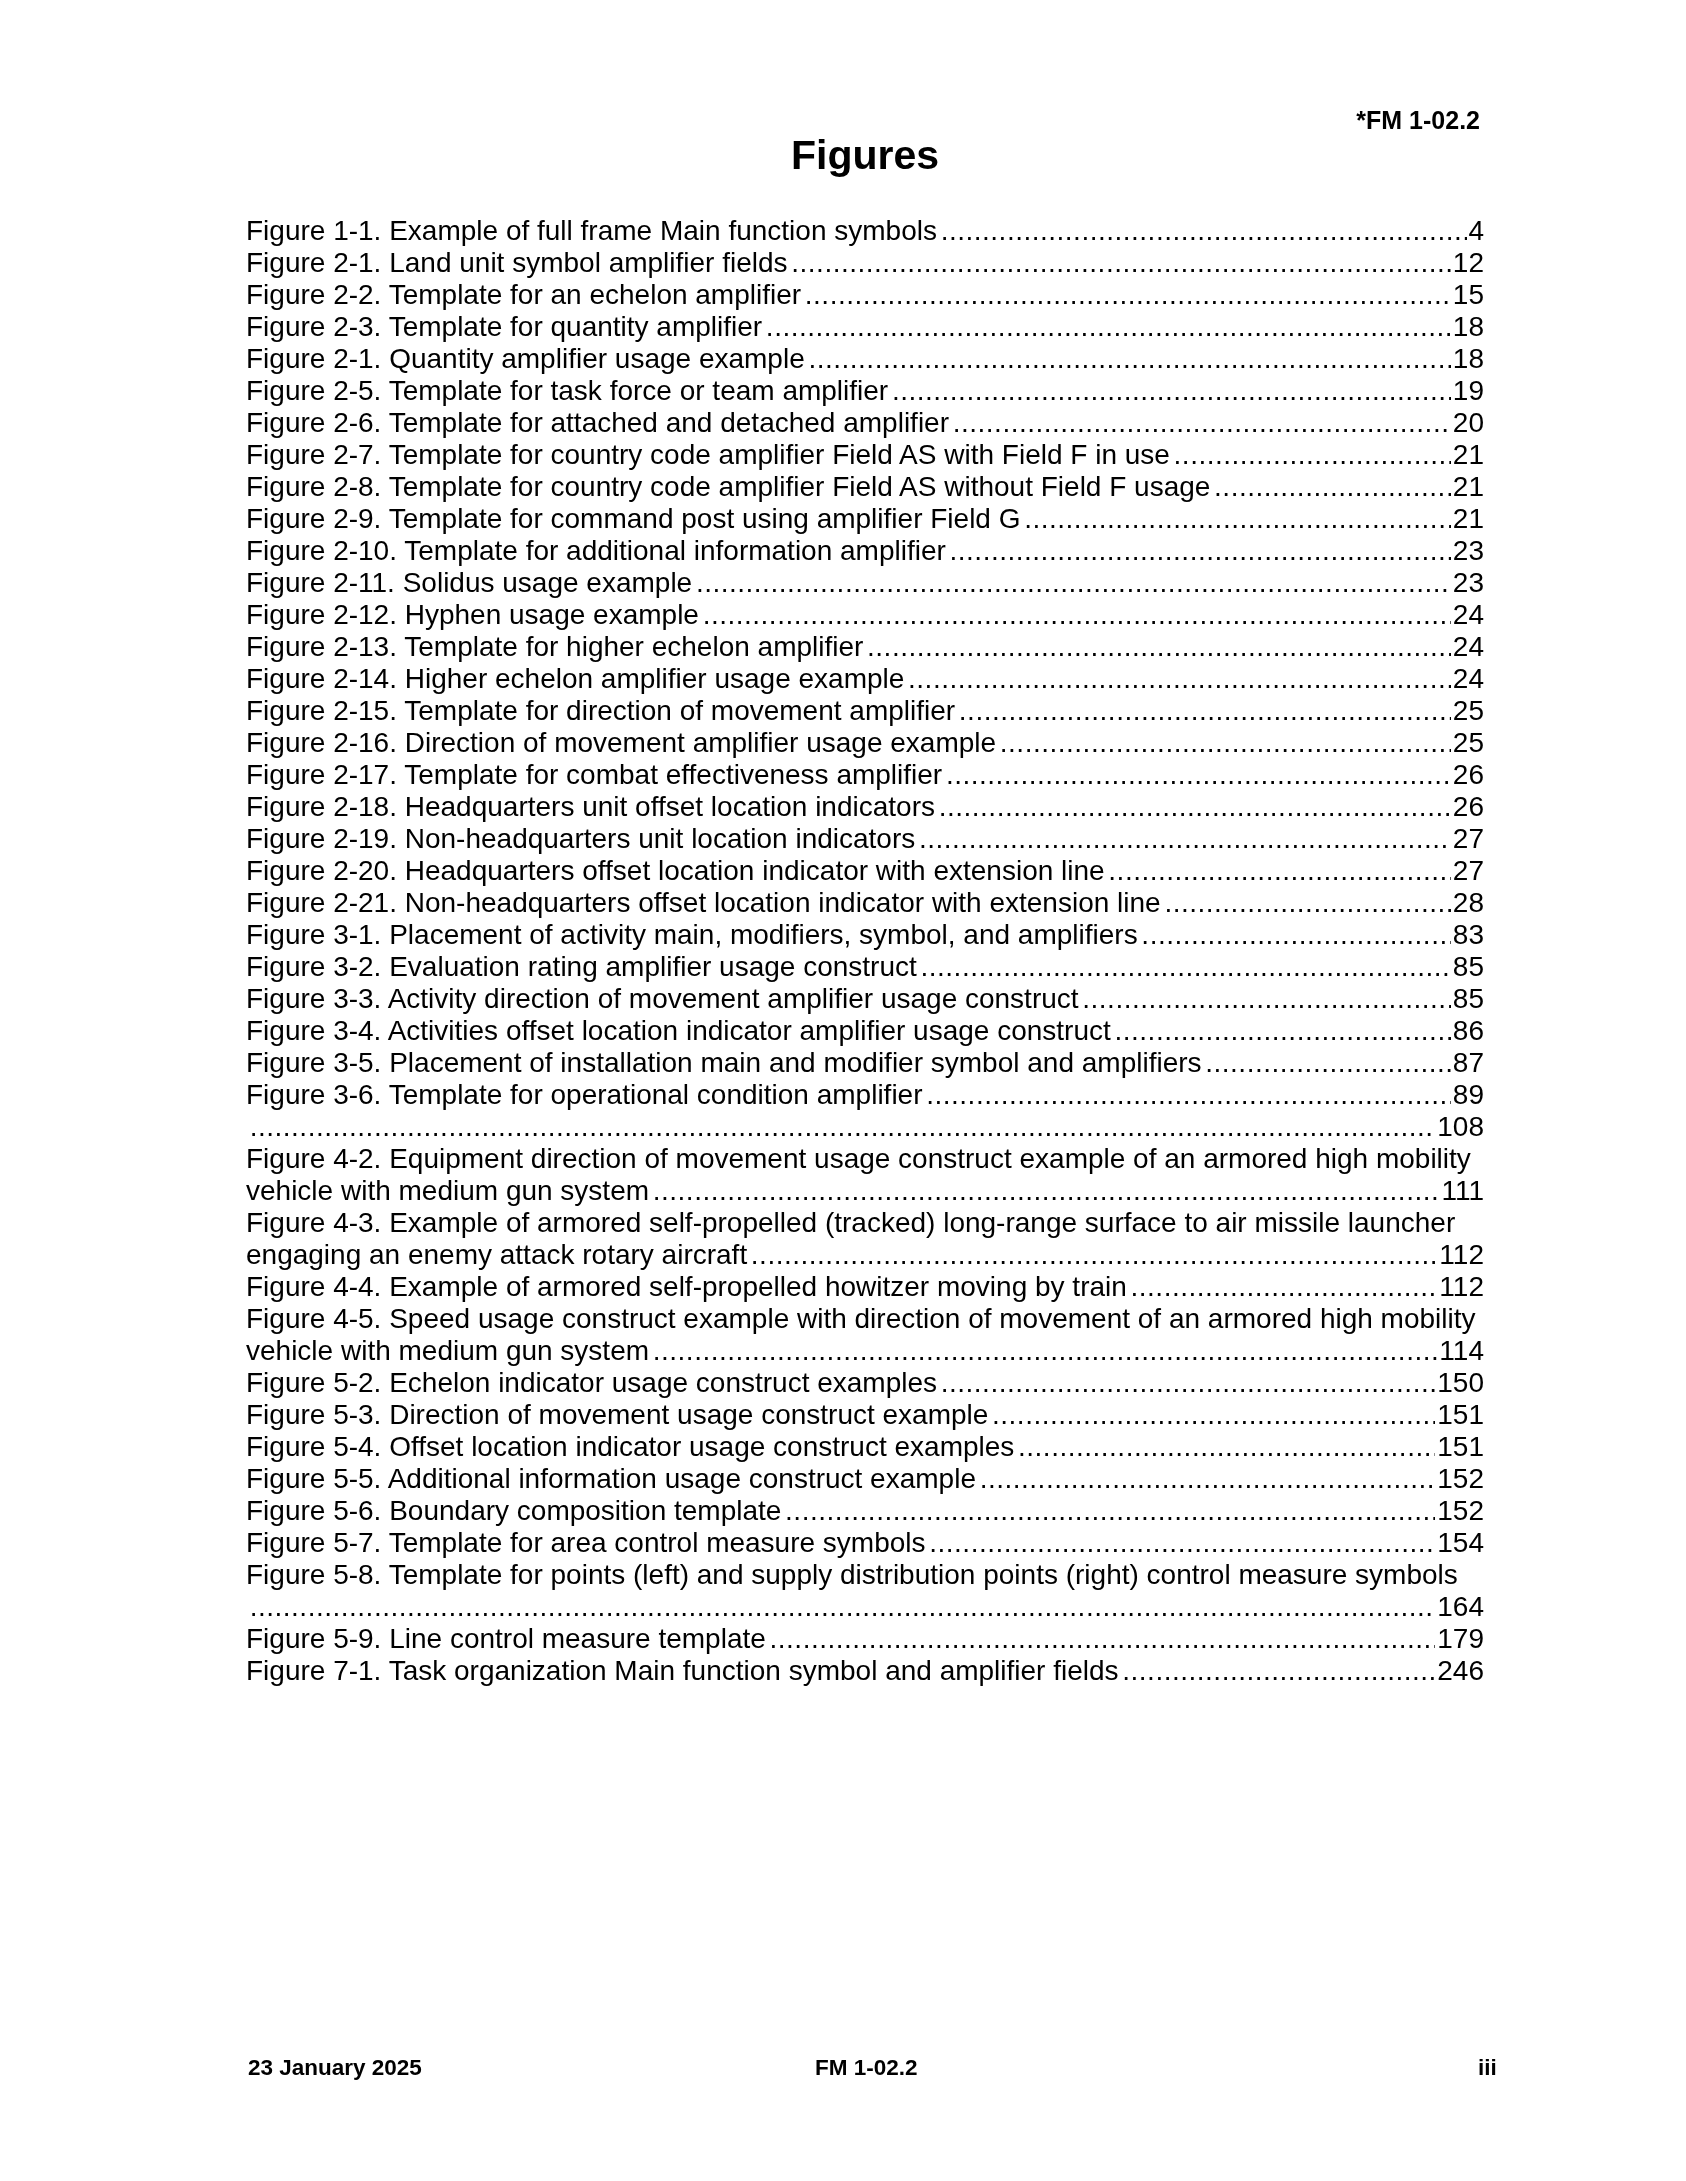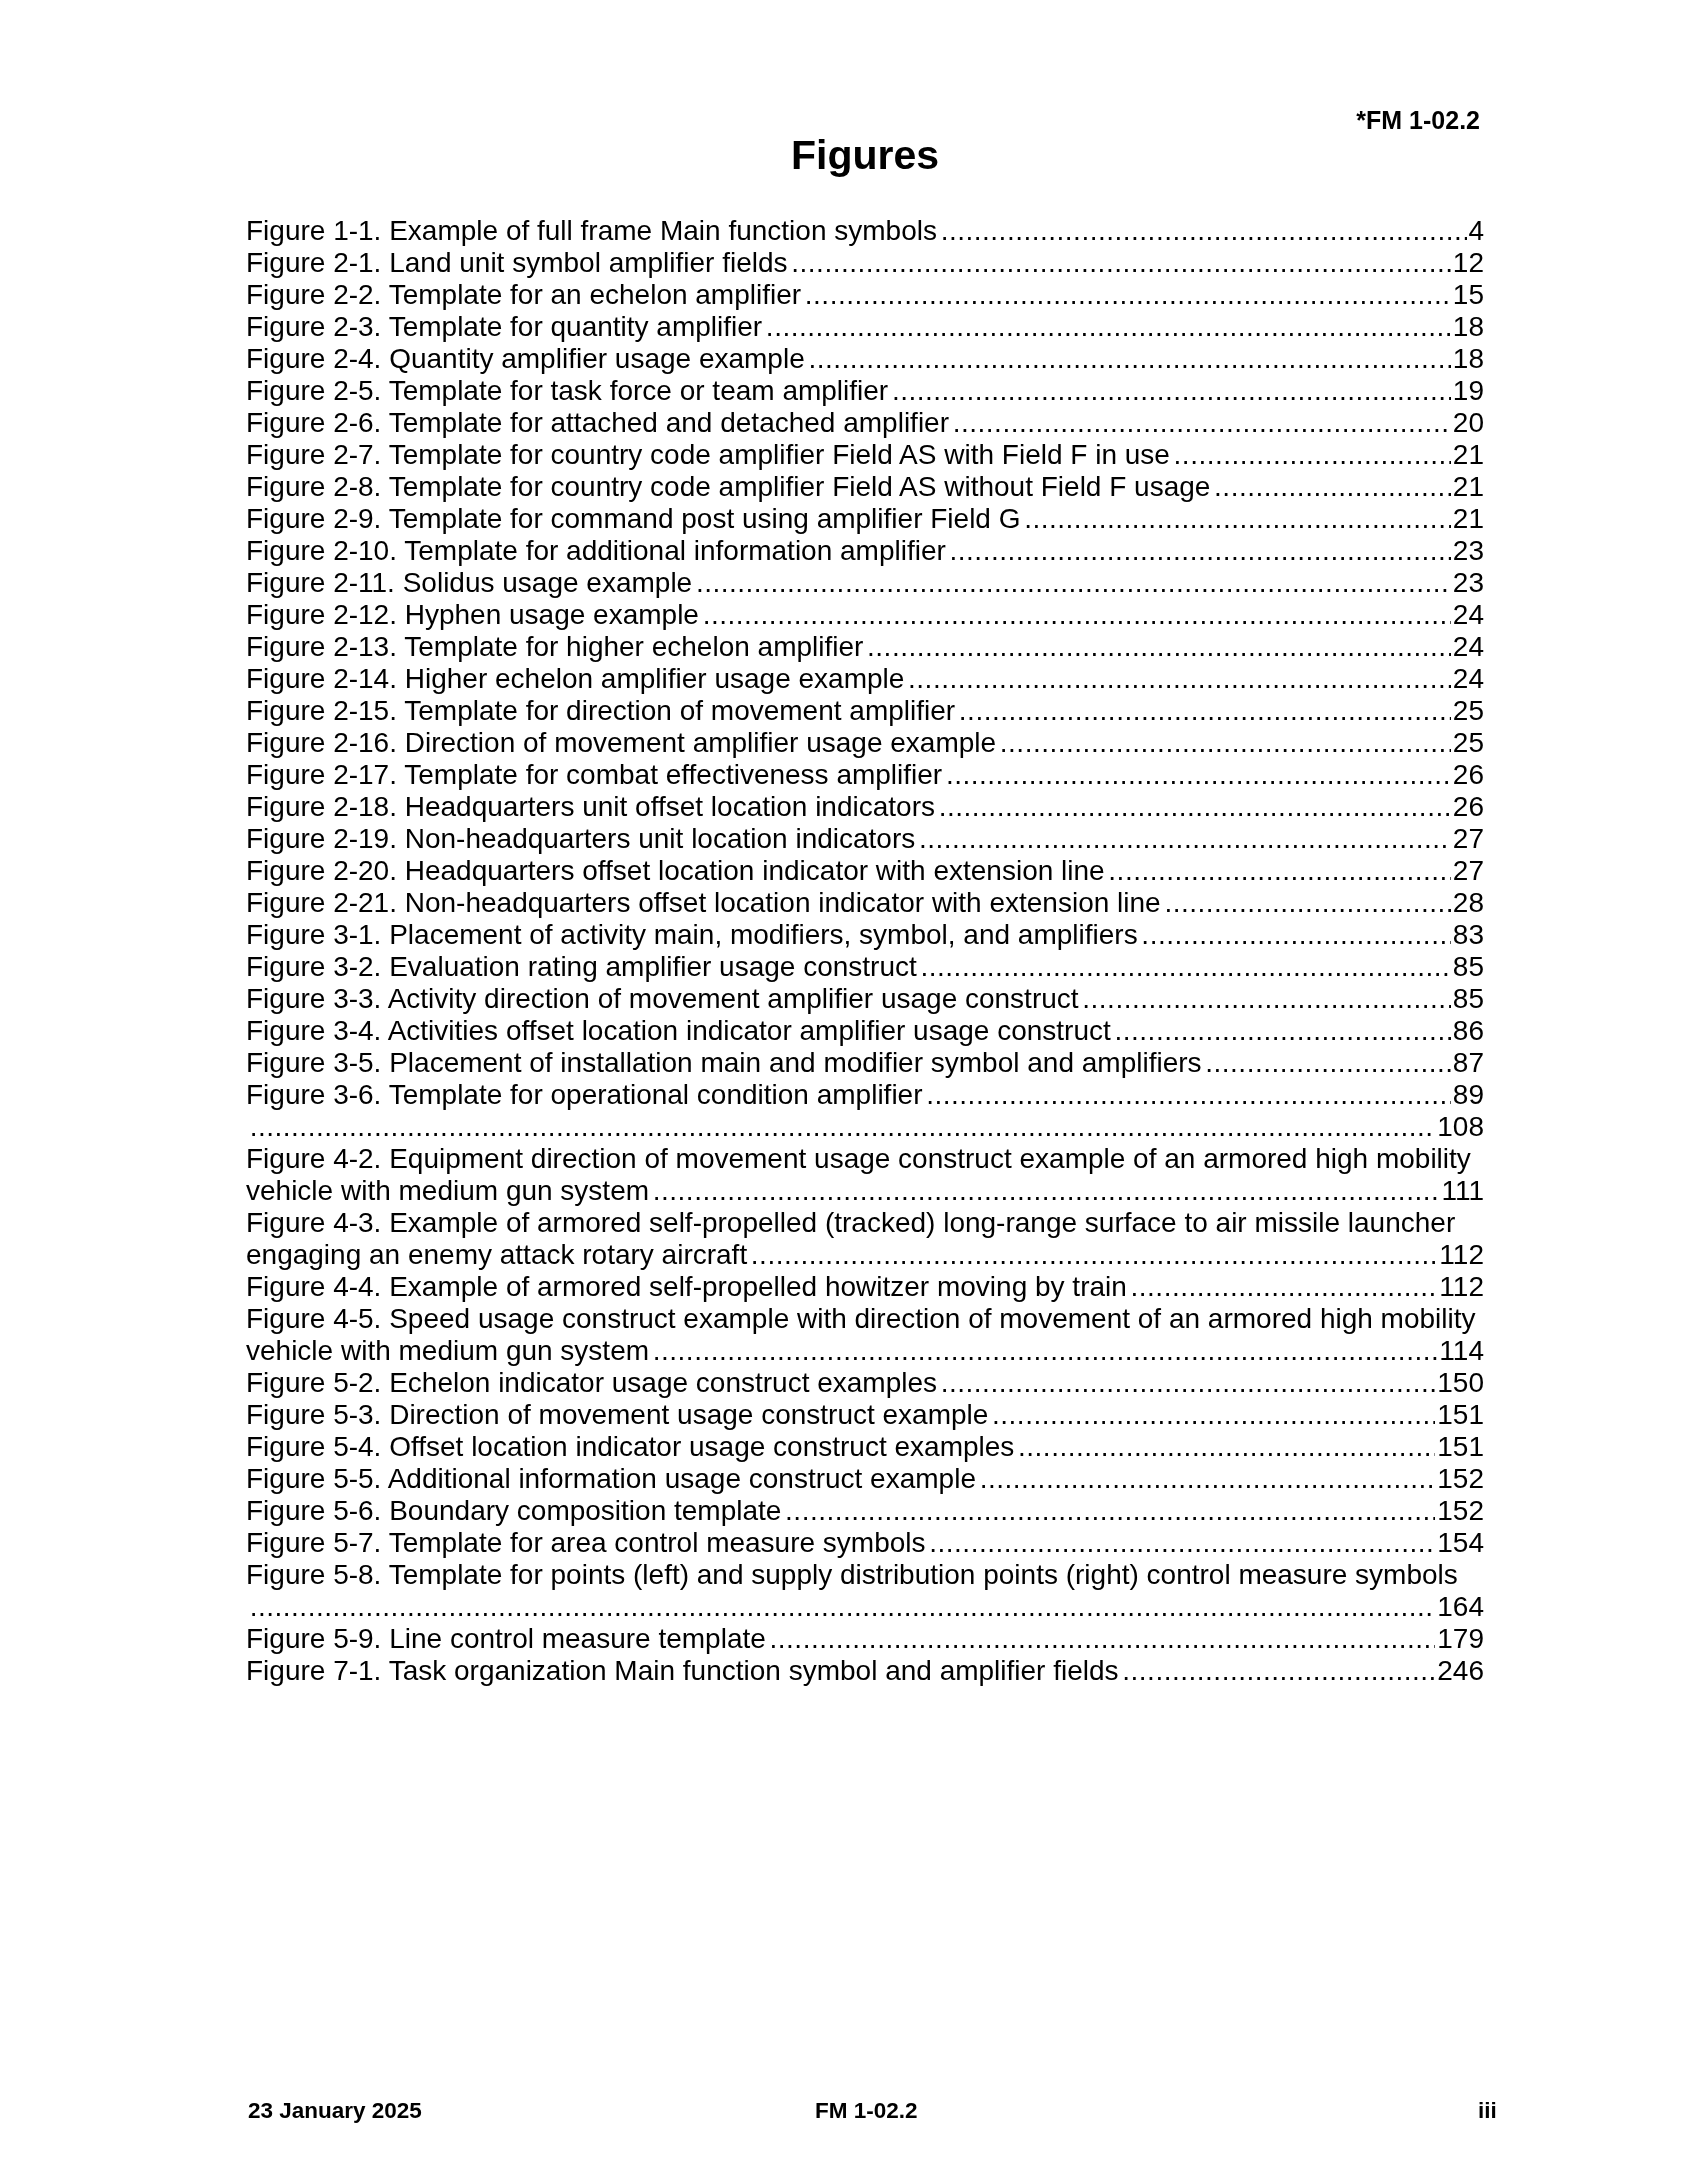--- a/index.html
+++ b/index.html
@@ -6,21 +6,21 @@
   body { width: 1686px; height: 2182px; position: relative; overflow: hidden;
          font-family: "Liberation Sans", sans-serif; color: #000; }
   .doc-id { position: absolute; right: 206px; top: 97px; font-weight: bold; font-size: 25px; line-height: 46px; }
   .page-title { position: absolute; left: 0; width: 1730px; text-align: center; top: 130px; font-weight: bold; font-size: 41px; line-height: 51px; }
   .toc { position: absolute; left: 246px; top: 215px; width: 1238px; }
   .toc-line { display: flex; align-items: baseline; height: 32px; line-height: 32px; font-size: 28px; white-space: nowrap; }
   .entry-text { flex: 0 0 auto; }
   .leader { flex: 1 1 auto; overflow: hidden; margin: 0 1.8px 0 3.7px; letter-spacing: 0.5px; }
   .leader::before { content: "................................................................................................................................................................................................................................................................"; }
   .page-num { flex: 0 0 auto; text-align: right; }
-  .footer { position: absolute; top: 2053px; font-weight: bold; font-size: 22.5px; line-height: 29px; margin-top: 43px; }
+  .footer { position: absolute; top: 2053px; font-weight: bold; font-size: 22.5px; line-height: 29px; }
   .footer-date { left: 248px; }
   .footer-doc { left: 815px; }
   .footer-page { left: 1478px; }
 </style>
 </head>
 <body>
 
 <div class="doc-id">*FM 1-02.2</div>
 <div class="page-title">Figures</div>
 
@@ -39,21 +39,21 @@
       <span class="entry-text">Figure 2-2. Template for an echelon amplifier</span>
       <span class="leader"></span>
       <span class="page-num">15</span>
     </div>
     <div class="toc-line">
       <span class="entry-text">Figure 2-3. Template for quantity amplifier</span>
       <span class="leader"></span>
       <span class="page-num">18</span>
     </div>
     <div class="toc-line">
-      <span class="entry-text">Figure 2-4. Quantity amplifier usage example</span>
+      <span class="entry-text">Figure 2-1. Quantity amplifier usage example</span>
       <span class="leader"></span>
       <span class="page-num">18</span>
     </div>
     <div class="toc-line">
       <span class="entry-text">Figure 2-5. Template for task force or team amplifier</span>
       <span class="leader"></span>
       <span class="page-num">19</span>
     </div>
     <div class="toc-line">
       <span class="entry-text">Figure 2-6. Template for attached and detached amplifier</span>

